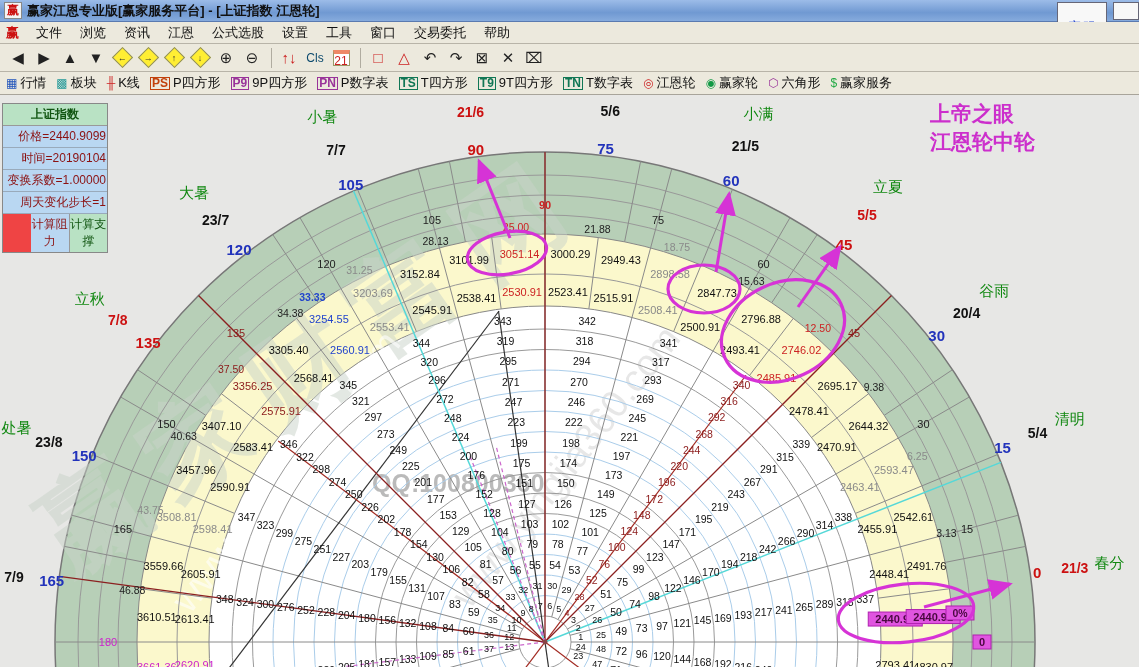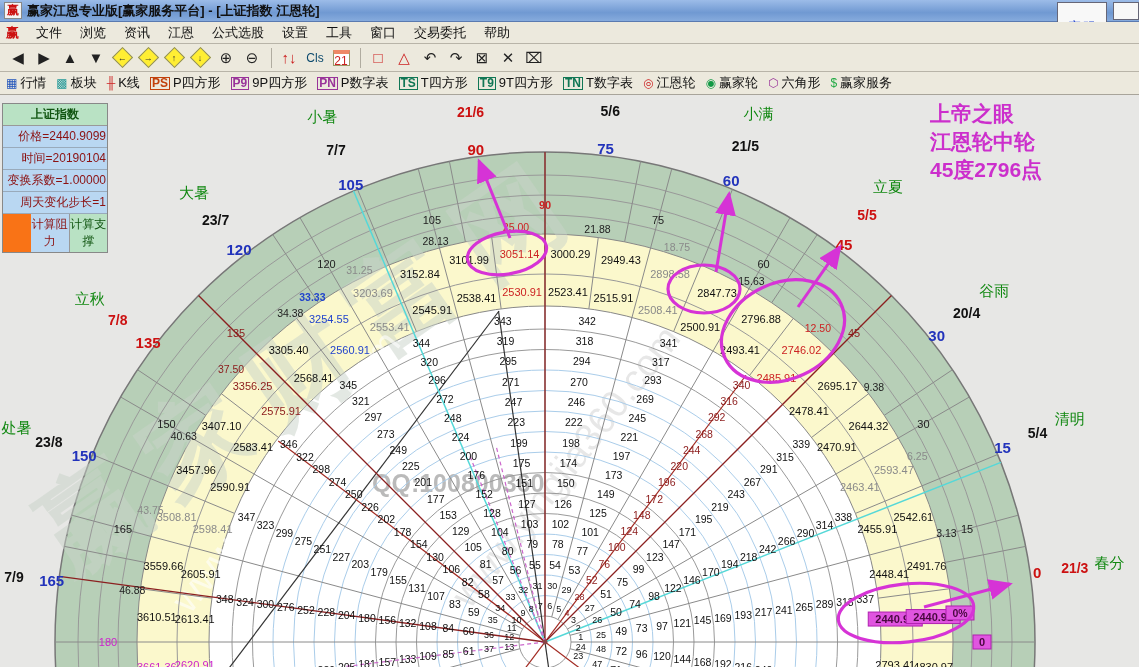--- a/index.html
+++ b/index.html
@@ -52,21 +52,21 @@
   .chip { font-size:9px; font-weight:bold; border:1px solid currentColor; padding:0 1px;
     line-height:11px; }
 
   
   #chart { position:absolute; left:0; top:95px; width:1139px; height:572px;
     background:#e7e7e5; }
   #wheel-svg { position:absolute; left:0; top:0; }
 
   
   #info-panel { position:absolute; left:2px; top:103px; width:106px; font-size:12px;
-    border:1px solid #888; background:#f97316; z-index:5; }
+    border:1px solid #888; background:#ef4444; z-index:5; }
   #info-title { background:#b9e2c4; color:#115511; text-align:center; font-weight:bold;
     padding:2px 0; border-bottom:1px solid #999; }
   .info-row { background:#b9d7f2; color:#8b1111; padding:2px 1px; border-bottom:1px solid #9ab;
     white-space:nowrap; overflow:hidden;text-align:right; }
   #info-btns { display:flex;padding-left:28px; }
   #btn-resist { flex:1; background:#b9d7f2; color:#8b1111; text-align:center; padding:2px 0;
     border-right:1px solid #999; }
   #btn-support { flex:1; background:#b9e2c4; color:#115511; text-align:center; padding:2px 0; }
 
   
@@ -649,15 +649,14 @@
       </div>
     <div id="info-btns">
       <div id="btn-resist">计算阻力</div>
       <div id="btn-support">计算支撑</div>
     </div>
   </div>
 
   <div id="annotation">
       <div>上帝之眼</div>
       <div>江恩轮中轮</div>
-      <div>45度2796点</div>
     </div>
 </div>
 
 </body></html>

